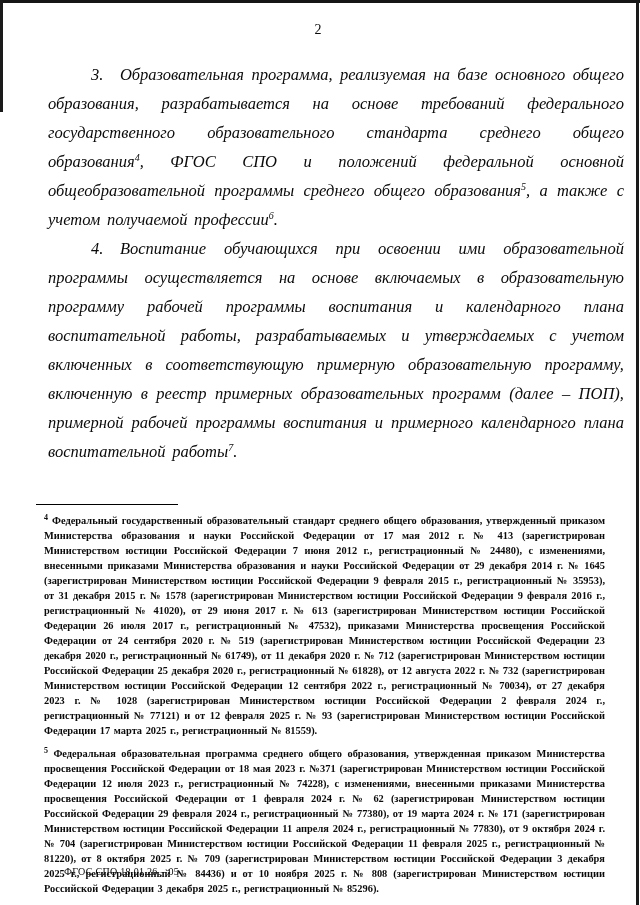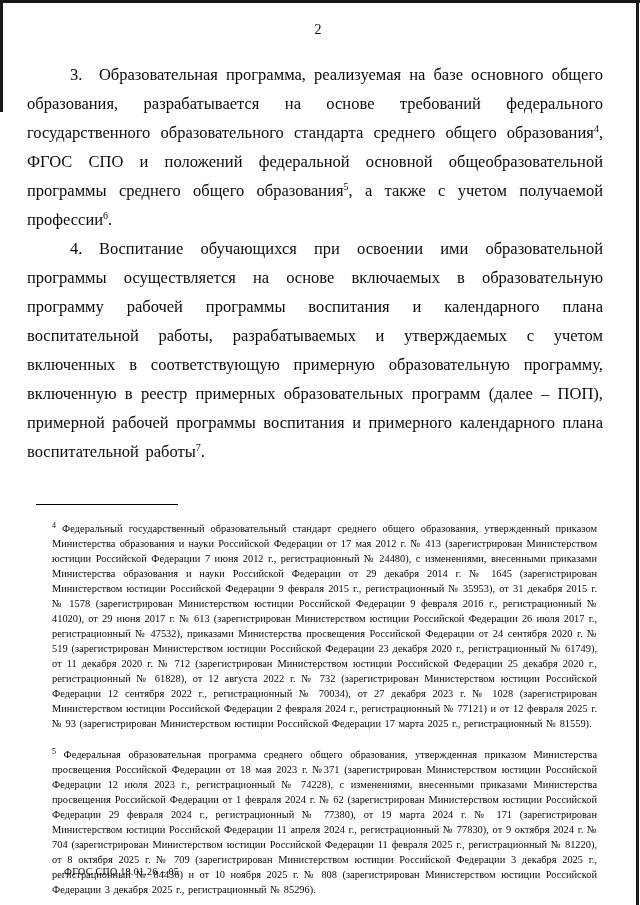--- a/index.html
+++ b/index.html
@@ -15,46 +15,47 @@
   .edge-top    { position:absolute; top:0; left:0; width:640px; height:3px; background:#161616; }
   .edge-right  { position:absolute; top:0; left:636px; width:3px; height:905px; background:#1a1a1a; }
   .edge-left   { position:absolute; top:0; left:0; width:3px; height:112px; background:#1a1a1a; }
 
   .page-number {
     position:absolute; top:22px; left:0; width:636px;
     text-align:center; font-size:14px;
   }
 
   .content {
-    position:absolute; top:60px; left:27px; width:576px;
+    position:absolute; top:60px; left:48px; width:576px;font-style:italic;
   }
   .body-para {
     margin:0;
     font-size:16.5px;
     line-height:29px;
     text-align:justify;
     text-indent:43px;
     word-spacing:2.5px;
   }
   .body-para sup { font-size:10px; line-height:0; }
 
   .footnotes {
     position:absolute; top:504px; left:36px; width:577px;
   }
   .fn-sep {
     width:142px; height:0;
     border-top:1.5px solid #000;
     margin:0 0 5px 0;
   }
   .footnote {
-    margin:16px;
+    margin:8px;
     font-size:10.4px;
     line-height:15px;
     text-align:justify;
     word-spacing:1px;
+    font-weight:bold;
   }
   .footnote sup { font-size:8px; line-height:0; }
 
   .page-footer {
     position:absolute; top:866px; left:64px;
     font-size:10px;
     letter-spacing:0.3px;
   }
 </style>
 </head>

